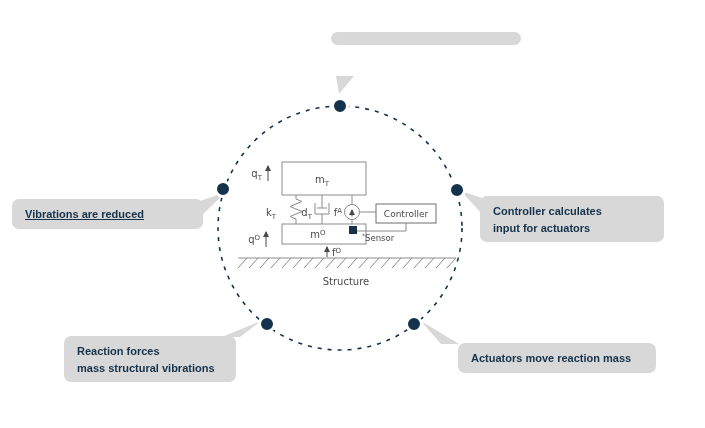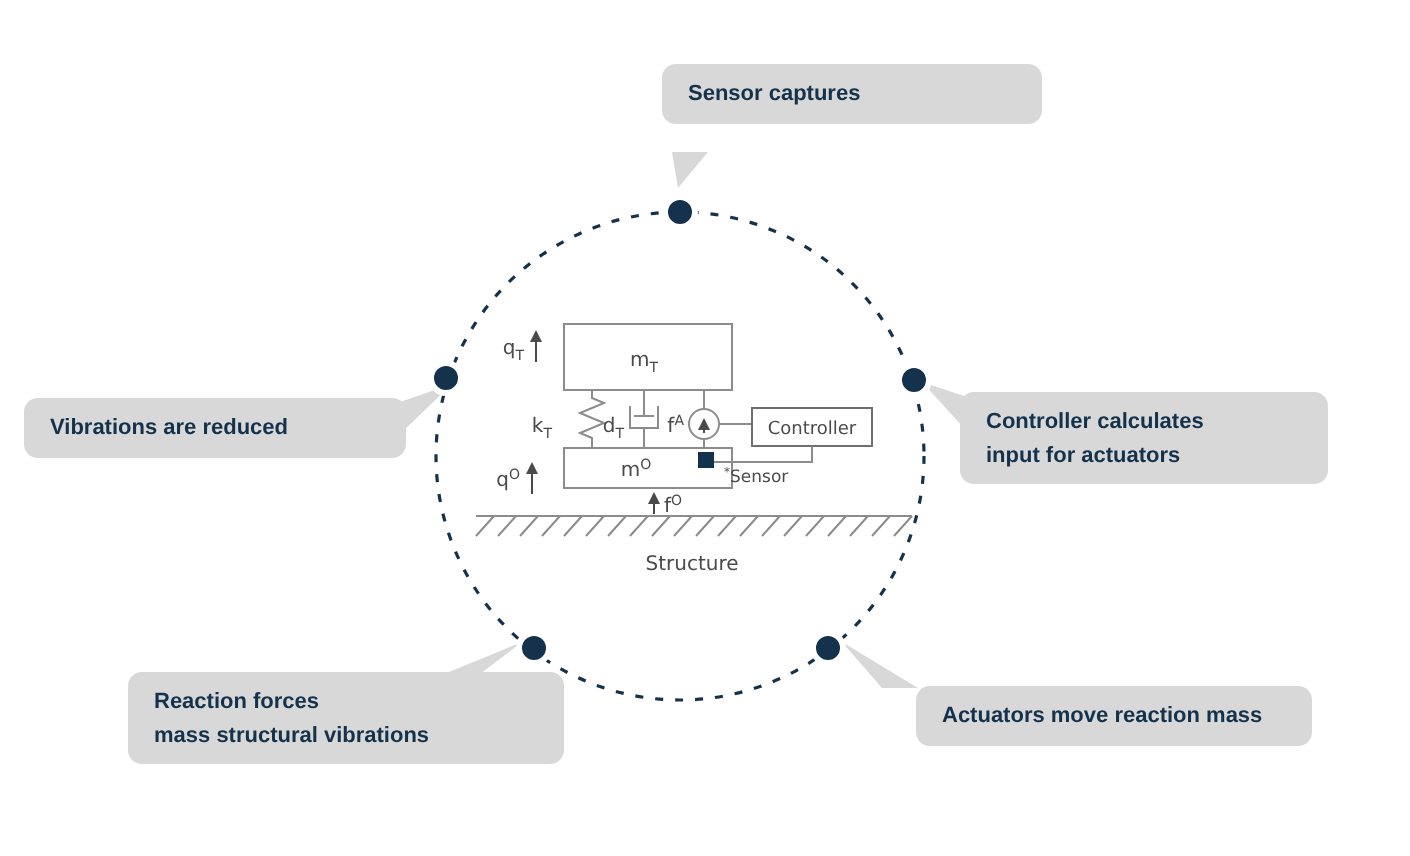--- a/index.html
+++ b/index.html
@@ -82,33 +82,32 @@
     <g>
       <circle cx="340" cy="106" r="7.5" fill="#14324b" stroke="#ffffff" stroke-width="3"></circle>
       <circle cx="223" cy="189" r="7.5" fill="#14324b" stroke="#ffffff" stroke-width="3"></circle>
       <circle cx="457" cy="190" r="7.5" fill="#14324b" stroke="#ffffff" stroke-width="3"></circle>
       <circle cx="267" cy="324" r="7.5" fill="#14324b" stroke="#ffffff" stroke-width="3"></circle>
       <circle cx="414" cy="324" r="7.5" fill="#14324b" stroke="#ffffff" stroke-width="3"></circle>
     </g>
   </svg>
 
   <div class="callout" style="left:331px;top:32px;width:190px;">
-    <div>Sensor captures</div>
   </div>
 
   <div class="callout" style="left:480px;top:196px;width:184px;">
     <div>Controller calculates</div>
     <div>input for actuators</div>
   </div>
 
-  <div class="callout" style="left:12px;top:199px;width:191px;">
+  <div class="callout" style="left:12px;top:199px;width:191px;text-decoration:underline;">
     <div>Vibrations are reduced</div>
   </div>
 
-  <div class="callout" style="left:64px;top:336px;width:218px;">
+  <div class="callout" style="left:64px;top:336px;width:172px;">
     <div>Reaction forces</div>
     <div>mass structural vibrations</div>
   </div>
 
   <div class="callout" style="left:458px;top:343px;width:198px;">
     <div>Actuators move reaction mass</div>
   </div>
 
 </div>
 

